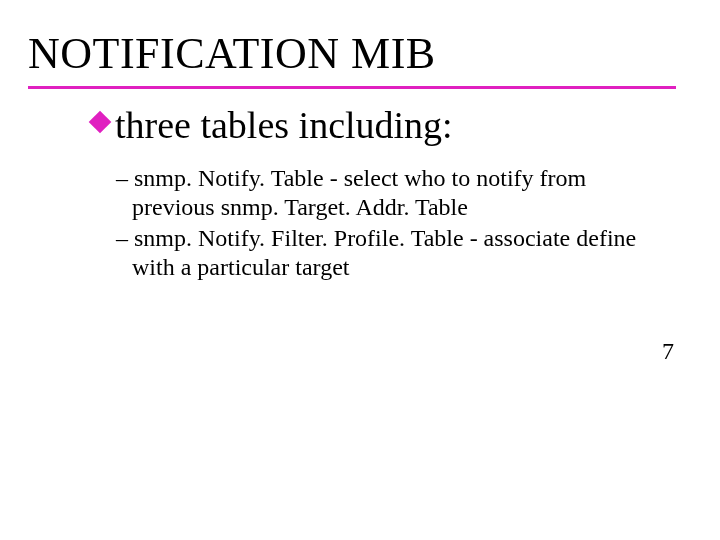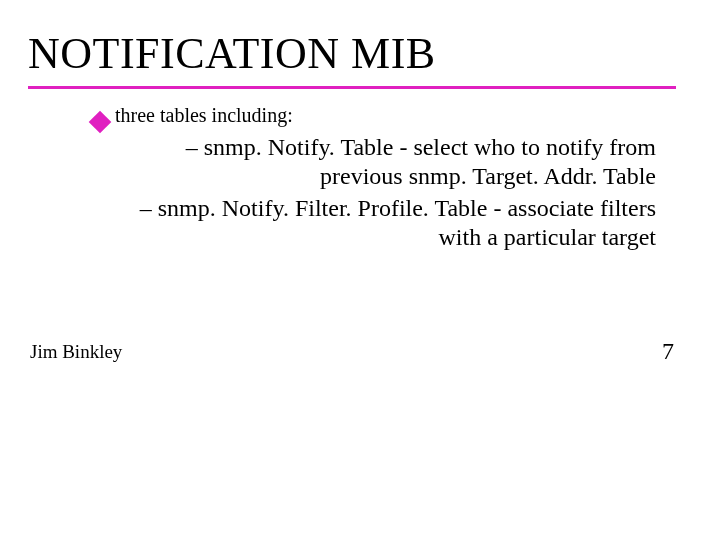--- a/index.html
+++ b/index.html
@@ -35,42 +35,41 @@
     border-top: 3px solid #e020c0;
   }
   .body {
     position: absolute;
     left: 94px;
     top: 104px;
     width: 580px;
   }
   .bullet1 {
     position: relative;
-    font-size: 20px;
+    font-size: 38px;
     line-height: 1.15;
-    margin-bottom: 6px;
+    margin-bottom: 16px;
   }
   .diamond {
     position: absolute;
     left: -2px;
     top: 10px;
     width: 16px;
     height: 16px;
     background: #e020c0;
     transform: rotate(45deg);
   }
   .bullet1-text {
     display: inline;
     margin-left: 21px;
   }
   .sublist {
     margin-top: 0;
     margin-left: 22px;
     width: 540px;
-    text-align: right;
   }
   .subitem {
     font-size: 24px;
     line-height: 1.22;
     text-indent: -16px;
     padding-left: 16px;
     margin-bottom: 2px;
   }
   .footer-left {
     position: absolute;
@@ -94,20 +93,19 @@
 
   <div class="rule"></div>
 
   <div class="body">
     <div class="bullet1">
       <span class="diamond"></span>
       <span class="bullet1-text">three tables including:</span>
     </div>
     <div class="sublist">
       <div class="subitem">– snmp. Notify. Table - select who to notify from previous snmp. Target. Addr. Table</div>
-      <div class="subitem">– snmp. Notify. Filter. Profile. Table - associate filters with a particular target</div>
+      <div class="subitem">– snmp. Notify. Filter. Profile. Table - associate define with a particular target</div>
     </div>
   </div>
 
-  <div class="footer-left">Jim Binkley</div>
   <div class="footer-right">7</div>
 
 </div>
 
 </body></html>

